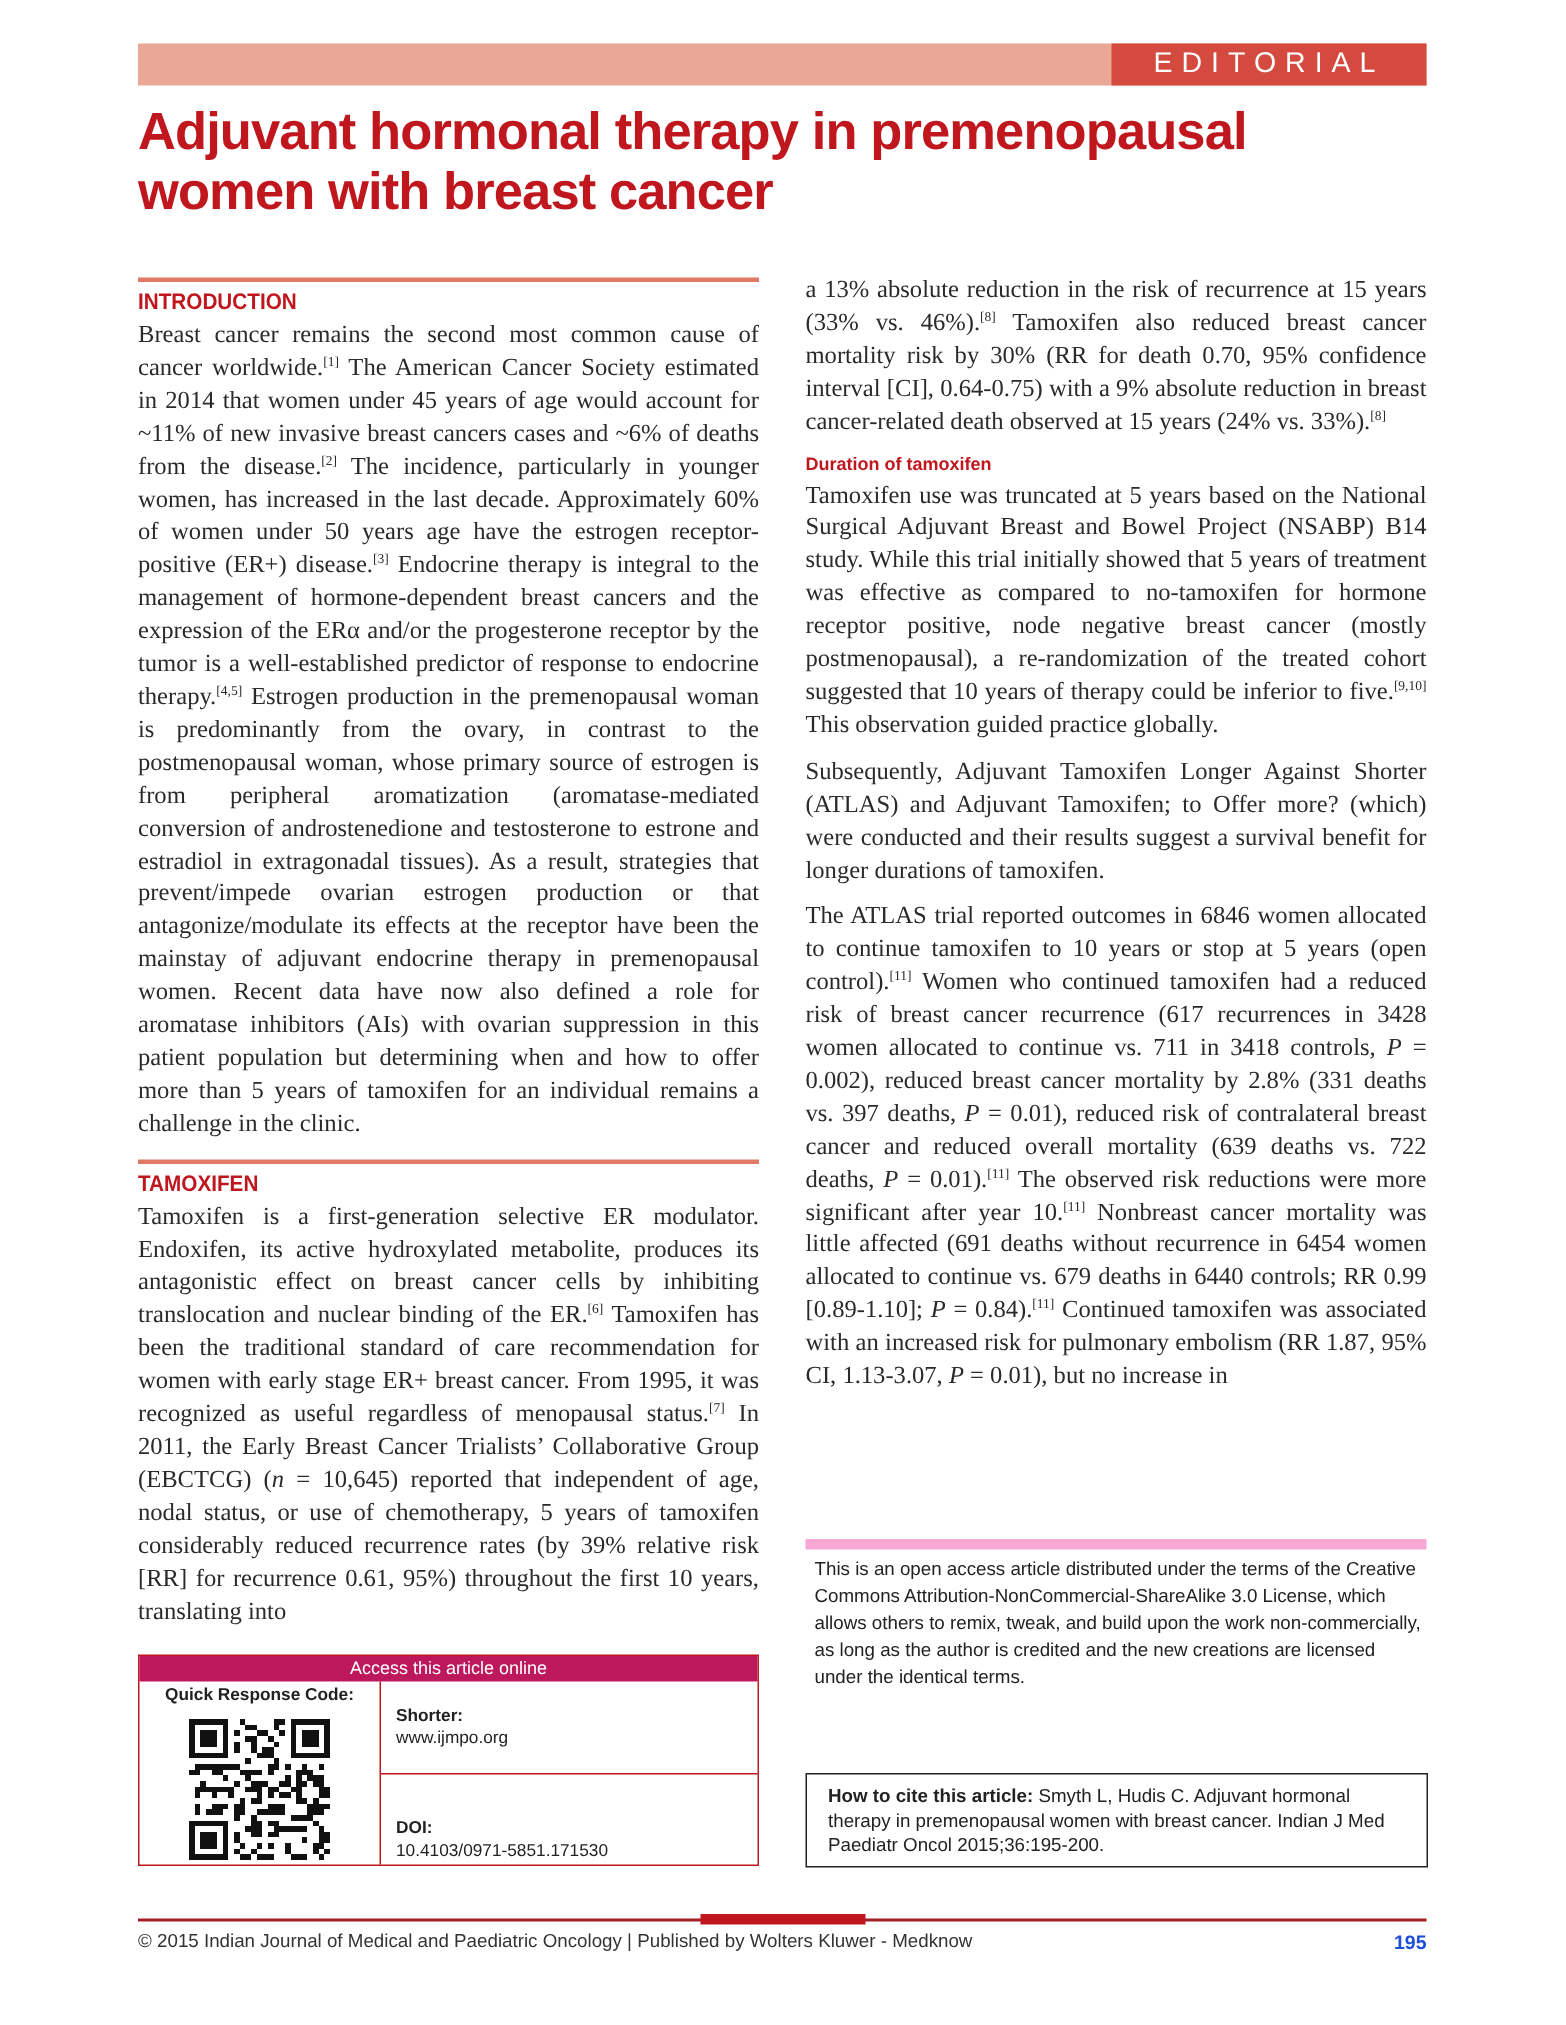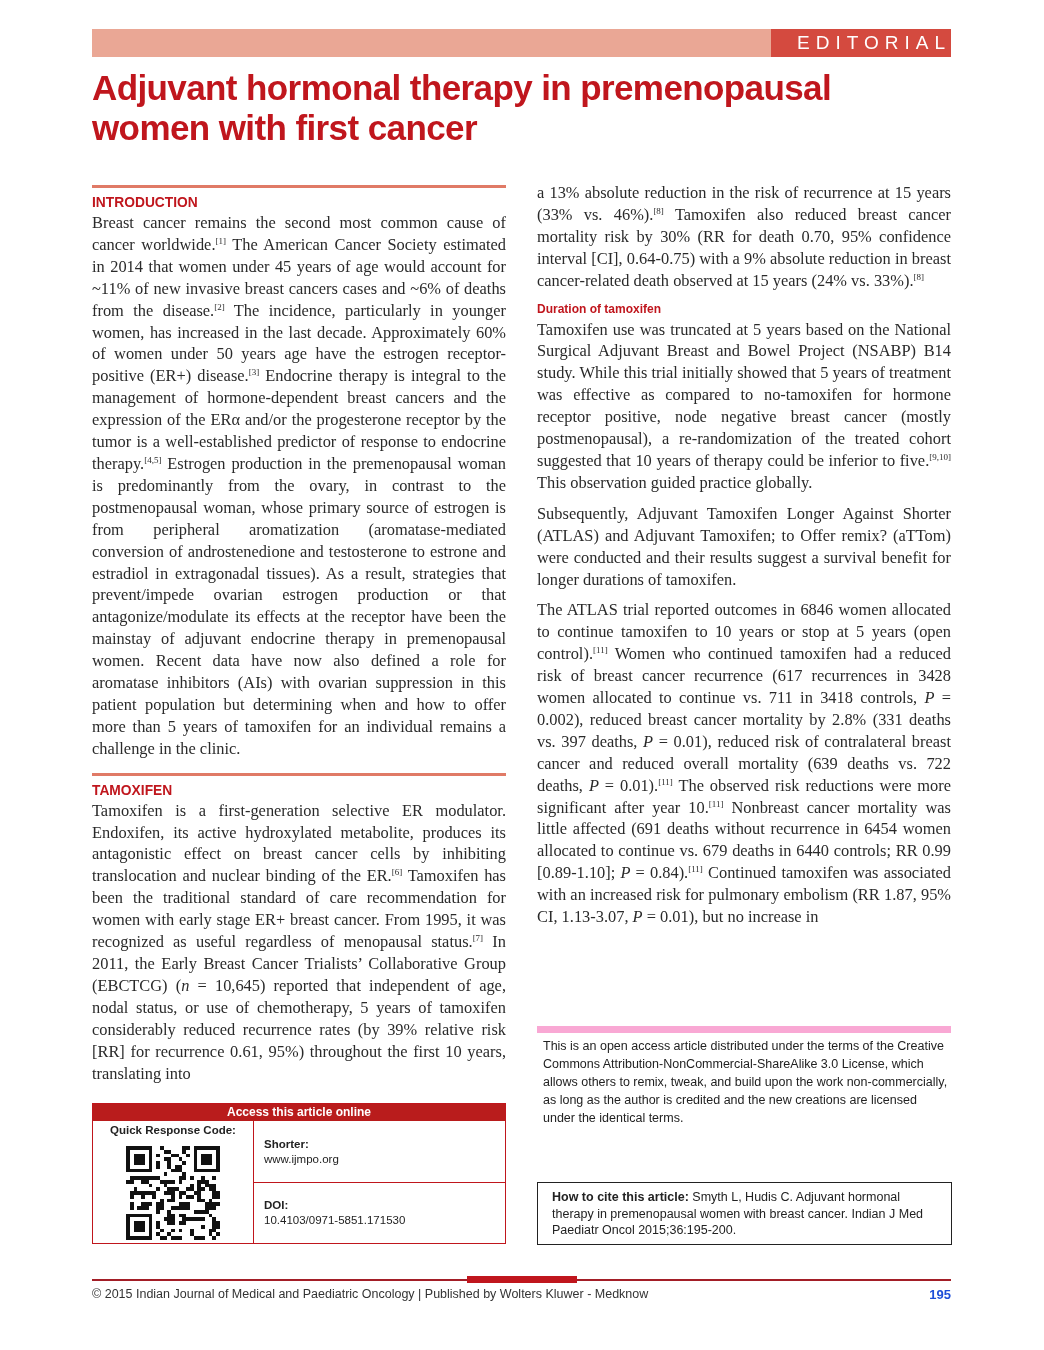--- a/index.html
+++ b/index.html
@@ -1,52 +1,52 @@
 <!DOCTYPE html>
 <html><head>
 <meta charset="utf-8">
 <style>
   html, body { margin: 0; padding: 0; background: #ffffff; }
   body { width: 1044px; height: 1350px; position: relative; overflow: hidden; }
   .abs { position: absolute; }
 
   
   .band { left: 92px; top: 29px; width: 859px; height: 28px; background: #eaa795; }
-  .band-tag { position: absolute; right: 0; top: 0; height: 28px; width: 180px; background: #d44a3f;
+  .band-tag { position: absolute; right: 0; top: 0; height: 28px; width: 210px; background: #d44a3f;
     color: #fff; font-family: "Liberation Sans", sans-serif; font-size: 19px; letter-spacing: 6px;
-    line-height: 28px; text-align: right; }
+    line-height: 28px; text-align: center; }
 
   .title { left: 92px; top: 68px; width: 860px; color: #c0161d;
     font-family: "Liberation Sans", sans-serif; font-weight: bold; font-size: 35px; line-height: 40px;
     letter-spacing: -0.6px; }
 
   .col { font-family: "Liberation Serif", serif; font-size: 16.4px; line-height: 21.9px; color: #2a2a2a;
     text-align: justify; }
   .col p { margin: 0; }
   .col p + p { margin-top: 9px; }
   sup { font-size: 9px; line-height: 0; vertical-align: 6px; }
 
   .sec-rule { height: 3px; background: #e07a66; }
   .sec-head { color: #c0161d; font-family: "Liberation Sans", sans-serif; font-weight: bold;
     font-size: 15px; line-height: 20px; margin-top: 4px; transform: scaleX(0.92); transform-origin: left; }
   .sub-head { color: #c0161d; font-family: "Liberation Sans", sans-serif; font-weight: bold;
     font-size: 12px; line-height: 20px; margin-top: 7px; }
 
   
   .access { left: 92px; top: 1103px; width: 414px; height: 141px; border: 1px solid #c0161d; box-sizing: border-box; }
-  .access-head { height: 17px; background: #b91c1c; color: #fff; font-family: "Liberation Sans", sans-serif;
-    font-weight: bold; font-size: 12px; line-height: 17px; text-align: center; }
+  .access-head { height: 17px; background: #be185d; color: #fff; font-family: "Liberation Sans", sans-serif;
+    font-weight: normal; font-size: 12px; line-height: 17px; text-align: center; }
   .access-left { position: absolute; left: 0; top: 17px; width: 160px; height: 122px; border-right: 1px solid #c0161d; }
   .qr-label { font-family: "Liberation Sans", sans-serif; font-weight: bold; font-size: 11.5px; color: #222;
     text-align: center; margin-top: 3px; }
   .qr { position: absolute; left: 33px; top: 25px; width: 94px; height: 94px; }
   .access-right { position: absolute; left: 161px; top: 17px; right: 0; height: 122px; }
   .ar-cell { height: 61px; box-sizing: border-box; padding: 16px 0 0 10px; font-family: "Liberation Sans", sans-serif;
     font-size: 11.5px; color: #222; line-height: 15px; }
-  .ar-cell + .ar-cell { border-top: 1px solid #c0161d; padding-top: 15px; }
+  .ar-cell + .ar-cell { border-top: 1px solid #c0161d; padding-top: 29px; }
   .ar-cell b { display: block; }
 
   
   .license { left: 537px; top: 1026px; width: 414px; border-top: 7px solid #f9a8d4; padding-top: 4px;
     font-family: "Liberation Sans", sans-serif; font-size: 12.5px; line-height: 18px; color: #222; padding-left: 6px; box-sizing: border-box; }
   .reprints { margin-top: 10px; }
 
   .cite { left: 537px; top: 1182px; width: 415px; height: 63px; border: 1px solid #222; box-sizing: border-box;
     padding: 6px 10px 16px 14px; font-family: "Liberation Sans", sans-serif; font-size: 12.5px; line-height: 16.5px; color: #222; }
 
@@ -56,37 +56,37 @@
   .foot-text { left: 92px; top: 1287px; font-family: "Liberation Sans", sans-serif; font-size: 12.5px; color: #333; }
   .foot-page { right: 93px; top: 1287px; font-family: "Liberation Sans", sans-serif; font-size: 13px; font-weight: bold; color: #1d4ed8; }
 </style>
 </head>
 <body>
 
 <div class="abs band">
   <div class="band-tag">EDITORIAL</div>
 </div>
 
-<h1 class="abs title" style="margin:0;">Adjuvant hormonal therapy in premenopausal women with first cancer</h1>
+<h1 class="abs title" style="margin:0;">Adjuvant hormonal therapy in premenopausal women with breast cancer</h1>
 
 <div class="abs col" style="left:92px; top:185px; width:414px;">
   <div class="sec-rule"></div>
   <div class="sec-head">INTRODUCTION</div>
   <p>Breast cancer remains the second most common cause of cancer worldwide.<sup>[1]</sup> The American Cancer Society estimated in 2014 that women under 45 years of age would account for ~11% of new invasive breast cancers cases and ~6% of deaths from the disease.<sup>[2]</sup> The incidence, particularly in younger women, has increased in the last decade. Approximately 60% of women under 50 years age have the estrogen receptor-positive (ER+) disease.<sup>[3]</sup> Endocrine therapy is integral to the management of hormone-dependent breast cancers and the expression of the ERα and/or the progesterone receptor by the tumor is a well-established predictor of response to endocrine therapy.<sup>[4,5]</sup> Estrogen production in the premenopausal woman is predominantly from the ovary, in contrast to the postmenopausal woman, whose primary source of estrogen is from peripheral aromatization (aromatase-mediated conversion of androstenedione and testosterone to estrone and estradiol in extragonadal tissues). As a result, strategies that prevent/impede ovarian estrogen production or that antagonize/modulate its effects at the receptor have been the mainstay of adjuvant endocrine therapy in premenopausal women. Recent data have now also defined a role for aromatase inhibitors (AIs) with ovarian suppression in this patient population but determining when and how to offer more than 5 years of tamoxifen for an individual remains a challenge in the clinic.</p>
 
   <div class="sec-rule" style="margin-top:13px;"></div>
   <div class="sec-head">TAMOXIFEN</div>
   <p>Tamoxifen is a first-generation selective ER modulator. Endoxifen, its active hydroxylated metabolite, produces its antagonistic effect on breast cancer cells by inhibiting translocation and nuclear binding of the ER.<sup>[6]</sup> Tamoxifen has been the traditional standard of care recommendation for women with early stage ER+ breast cancer. From 1995, it was recognized as useful regardless of menopausal status.<sup>[7]</sup> In 2011, the Early Breast Cancer Trialists’ Collaborative Group (EBCTCG) (<i>n</i> = 10,645) reported that independent of age, nodal status, or use of chemotherapy, 5 years of tamoxifen considerably reduced recurrence rates (by 39% relative risk [RR] for recurrence 0.61, 95%) throughout the first 10 years, translating into</p>
 </div>
 
 <div class="abs col" style="left:537px; top:182px; width:414px;">
   <p>a 13% absolute reduction in the risk of recurrence at 15 years (33% vs. 46%).<sup>[8]</sup> Tamoxifen also reduced breast cancer mortality risk by 30% (RR for death 0.70, 95% confidence interval [CI], 0.64-0.75) with a 9% absolute reduction in breast cancer-related death observed at 15 years (24% vs. 33%).<sup>[8]</sup></p>
   <div class="sub-head">Duration of tamoxifen</div>
   <p>Tamoxifen use was truncated at 5 years based on the National Surgical Adjuvant Breast and Bowel Project (NSABP) B14 study. While this trial initially showed that 5 years of treatment was effective as compared to no-tamoxifen for hormone receptor positive, node negative breast cancer (mostly postmenopausal), a re-randomization of the treated cohort suggested that 10 years of therapy could be inferior to five.<sup>[9,10]</sup> This observation guided practice globally.</p>
-  <p>Subsequently, Adjuvant Tamoxifen Longer Against Shorter (ATLAS) and Adjuvant Tamoxifen; to Offer remix? (aTTom) were conducted and their results suggest a survival benefit for longer durations of tamoxifen.</p>
+  <p>Subsequently, Adjuvant Tamoxifen Longer Against Shorter (ATLAS) and Adjuvant Tamoxifen; to Offer more? (which) were conducted and their results suggest a survival benefit for longer durations of tamoxifen.</p>
   <p>The ATLAS trial reported outcomes in 6846 women allocated to continue tamoxifen to 10 years or stop at 5 years (open control).<sup>[11]</sup> Women who continued tamoxifen had a reduced risk of breast cancer recurrence (617 recurrences in 3428 women allocated to continue vs. 711 in 3418 controls, <i>P</i> = 0.002), reduced breast cancer mortality by 2.8% (331 deaths vs. 397 deaths, <i>P</i> = 0.01), reduced risk of contralateral breast cancer and reduced overall mortality (639 deaths vs. 722 deaths, <i>P</i> = 0.01).<sup>[11]</sup> The observed risk reductions were more significant after year 10.<sup>[11]</sup> Nonbreast cancer mortality was little affected (691 deaths without recurrence in 6454 women allocated to continue vs. 679 deaths in 6440 controls; RR 0.99 [0.89-1.10]; <i>P</i> = 0.84).<sup>[11]</sup> Continued tamoxifen was associated with an increased risk for pulmonary embolism (RR 1.87, 95% CI, 1.13-3.07, <i>P</i> = 0.01), but no increase in</p>
 </div>
 
 <div class="abs access">
   <div class="access-head">Access this article online</div>
   <div class="access-left">
     <div class="qr-label">Quick Response Code:</div>
     <svg class="qr" id="qr" viewBox="0 0 25 25" shape-rendering="crispEdges">
         <rect x="9" y="0" width="1" height="1" fill="#111"></rect>
         <rect x="15" y="0" width="1" height="1" fill="#111"></rect>

